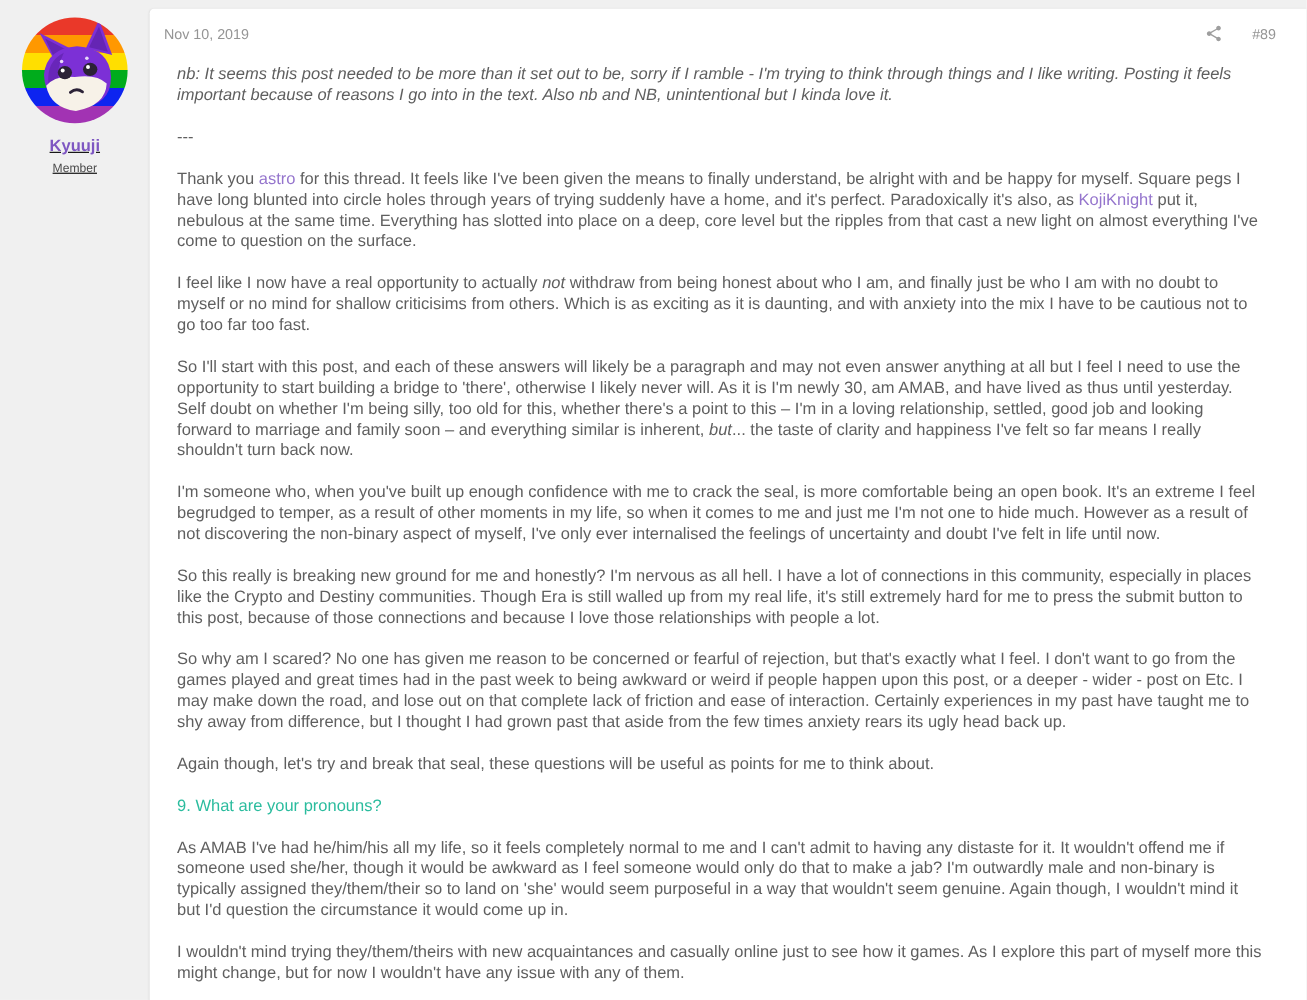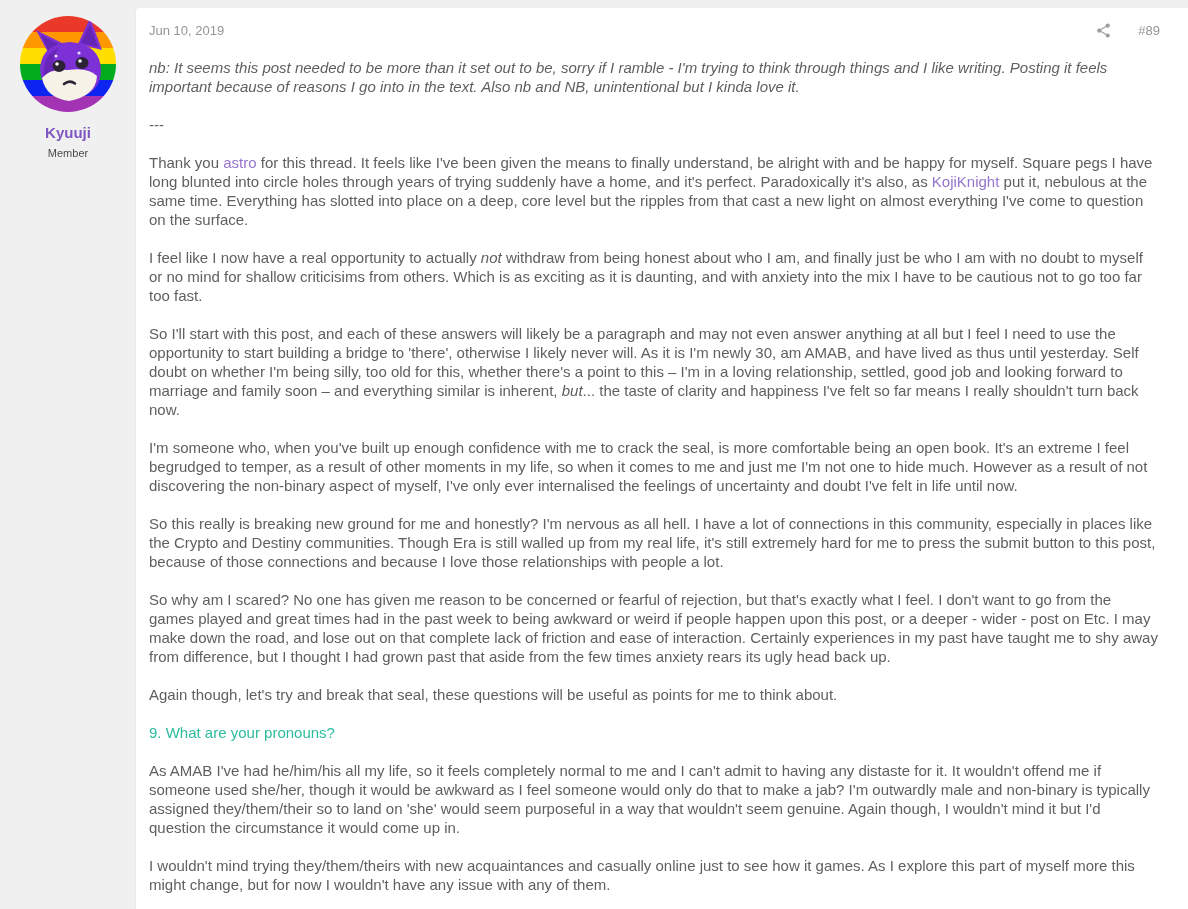--- a/index.html
+++ b/index.html
@@ -16,20 +16,21 @@
     align-items: flex-start;
   }
   
   .sidebar {
     width: 136px;
     flex: 0 0 136px;
     padding-top: 16px;
     display: flex;
     flex-direction: column;
     align-items: center;
+    text-decoration: underline;
   }
   .avatar {
     width: 96px;
     height: 96px;
     border-radius: 50%;
     overflow: hidden;
     position: relative;
     cursor: pointer;
   }
   .avatar svg { position: absolute; inset: 0; width: 100%; height: 100%; }
@@ -67,21 +68,21 @@
   .post-date { color: var(--meta-text, #949494); text-decoration: none; cursor: pointer; }
   .header-right { display: flex; align-items: center; gap: 26px; }
   .share-button { background: none; border: none; cursor: pointer; display: flex; align-items: center; padding: 0; }
   .post-number { color: var(--meta-text, #949494); text-decoration: none; cursor: pointer; font-size: 13px; }
   
   .post-body {
     font-size: 15px;
     line-height: 19px;
     color: var(--body-text, #5f5f5f);
   }
-  .post-body .post-paragraph, .post-body .post-heading { margin: 19px 0; }
+  .post-body .post-paragraph, .post-body .post-heading { margin: 19px 12px; }
   .post-paragraph.italic { font-style: italic; }
   .post-heading { color: var(--heading-teal, #2bbc9e); }
   .em { font-style: italic; }
   .mention-link { color: var(--link-purple, #9575cd); text-decoration: none; cursor: pointer; text-align: right; }
 </style>
 </head>
 <body style="background: rgb(240, 240, 240);">
 
 <div class="page">
 
@@ -111,21 +112,21 @@
 
         <path d="M44 68 Q49.5 63.5 55 67.5" stroke="#2b2236" stroke-width="2.6" fill="none" stroke-linecap="round"></path>
       </svg>
     </div>
     <a class="username">Kyuuji</a>
     <div class="user-role">Member</div>
   </div>
 
   <div class="card">
     <div class="post-header">
-      <a class="post-date">Jun 10, 2019</a>
+      <a class="post-date">Nov 10, 2019</a>
       <div class="header-right">
         <button class="share-button">
           <svg width="17" height="17" viewBox="0 0 24 24" fill="#9e9e9e">
             <path d="M18 16.08c-.76 0-1.44.3-1.96.77L8.91 12.7c.05-.23.09-.46.09-.7s-.04-.47-.09-.7l7.05-4.11c.54.5 1.25.81 2.04.81 1.66 0 3-1.34 3-3s-1.34-3-3-3-3 1.34-3 3c0 .24.04.47.09.7L8.04 9.81C7.5 9.31 6.79 9 6 9c-1.66 0-3 1.34-3 3s1.34 3 3 3c.79 0 1.5-.31 2.04-.81l7.12 4.16c-.05.21-.08.43-.08.65 0 1.61 1.31 2.92 2.92 2.92 1.61 0 2.92-1.31 2.92-2.92s-1.31-2.92-2.92-2.92z"></path>
           </svg>
         </button>
         <a class="post-number">#89</a>
       </div>
     </div>
     <div class="post-body" id="post-body">

